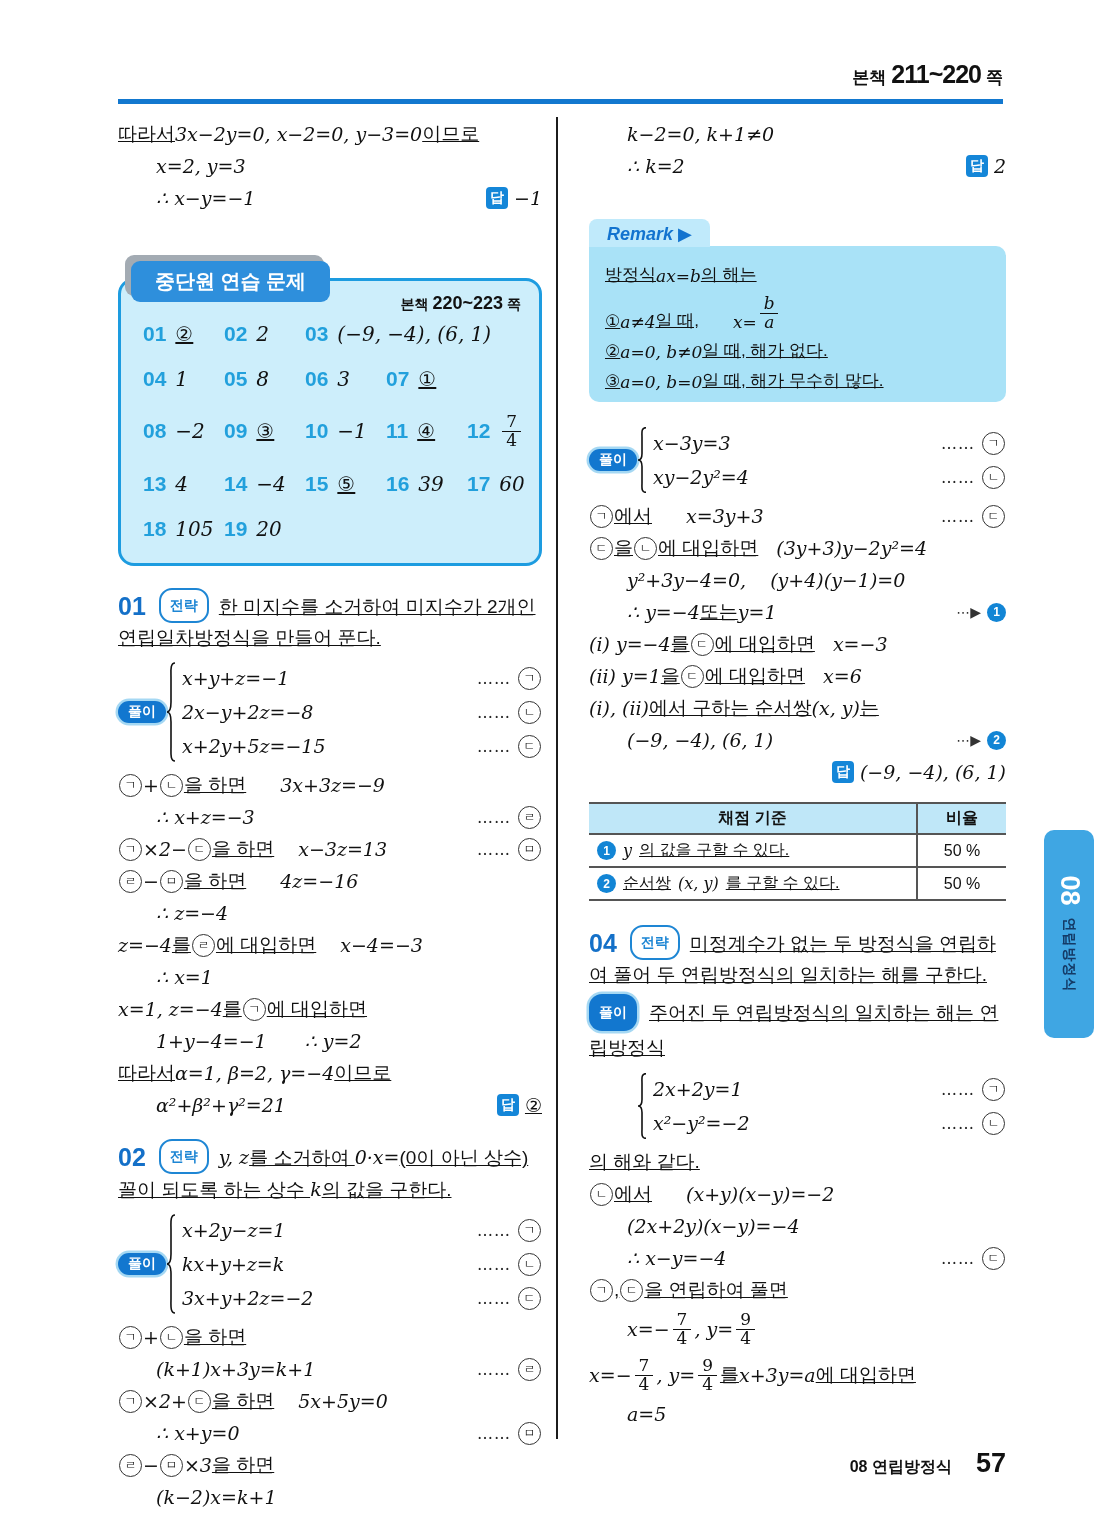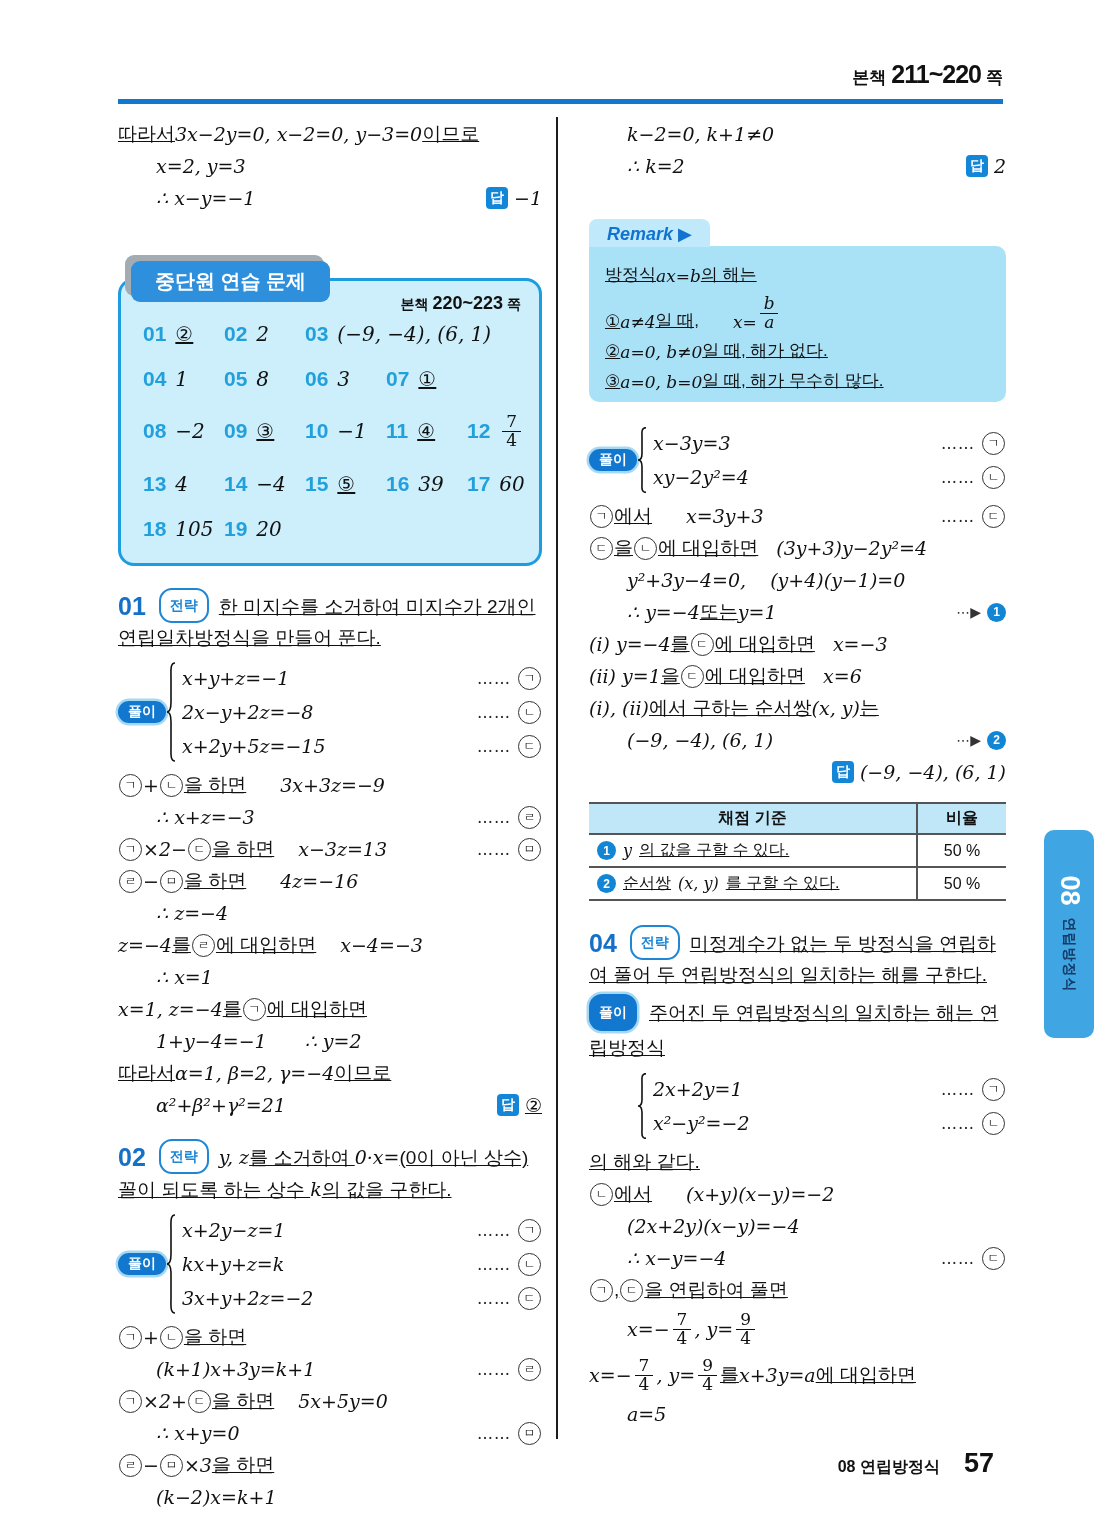--- a/index.html
+++ b/index.html
@@ -79,21 +79,21 @@
   .gtable .ratio{width:72px;text-align:center;border-left:2px solid #555;}
   .gtable tr td:first-child{border-bottom:2px solid #555;}
   .crit-inner{display:flex;align-items:center;gap:7px;}
   
   .side-tab{position:absolute;left:1044px;top:830px;width:50px;height:208px;background:#3fa6e3;border-radius:10px;}
   .st-inner{position:absolute;top:50%;left:50%;transform:translate(-50%,-50%) rotate(90deg);
           display:flex;align-items:center;gap:12px;white-space:nowrap;}
   .st-num{color:#fff;font-weight:bold;font-size:27px;}
   .st-label{color:#143a66;font-weight:bold;font-size:14px;letter-spacing:1px;}
   
-  .footer{position:absolute;top:1448px;right:116px;display:flex;align-items:baseline;gap:24px;}
+  .footer{position:absolute;top:1448px;right:104px;display:flex;align-items:baseline;gap:24px;}
   .f-ch{font-size:16px;font-weight:bold;}
   .f-pg{font-size:27px;font-weight:bold;}
 </style>
 </head>
 <body>
 
 <div class="page">
   <div class="header-ref">
     <span class="hr-small">본책</span>
     <span class="hr-big">211~220</span>

